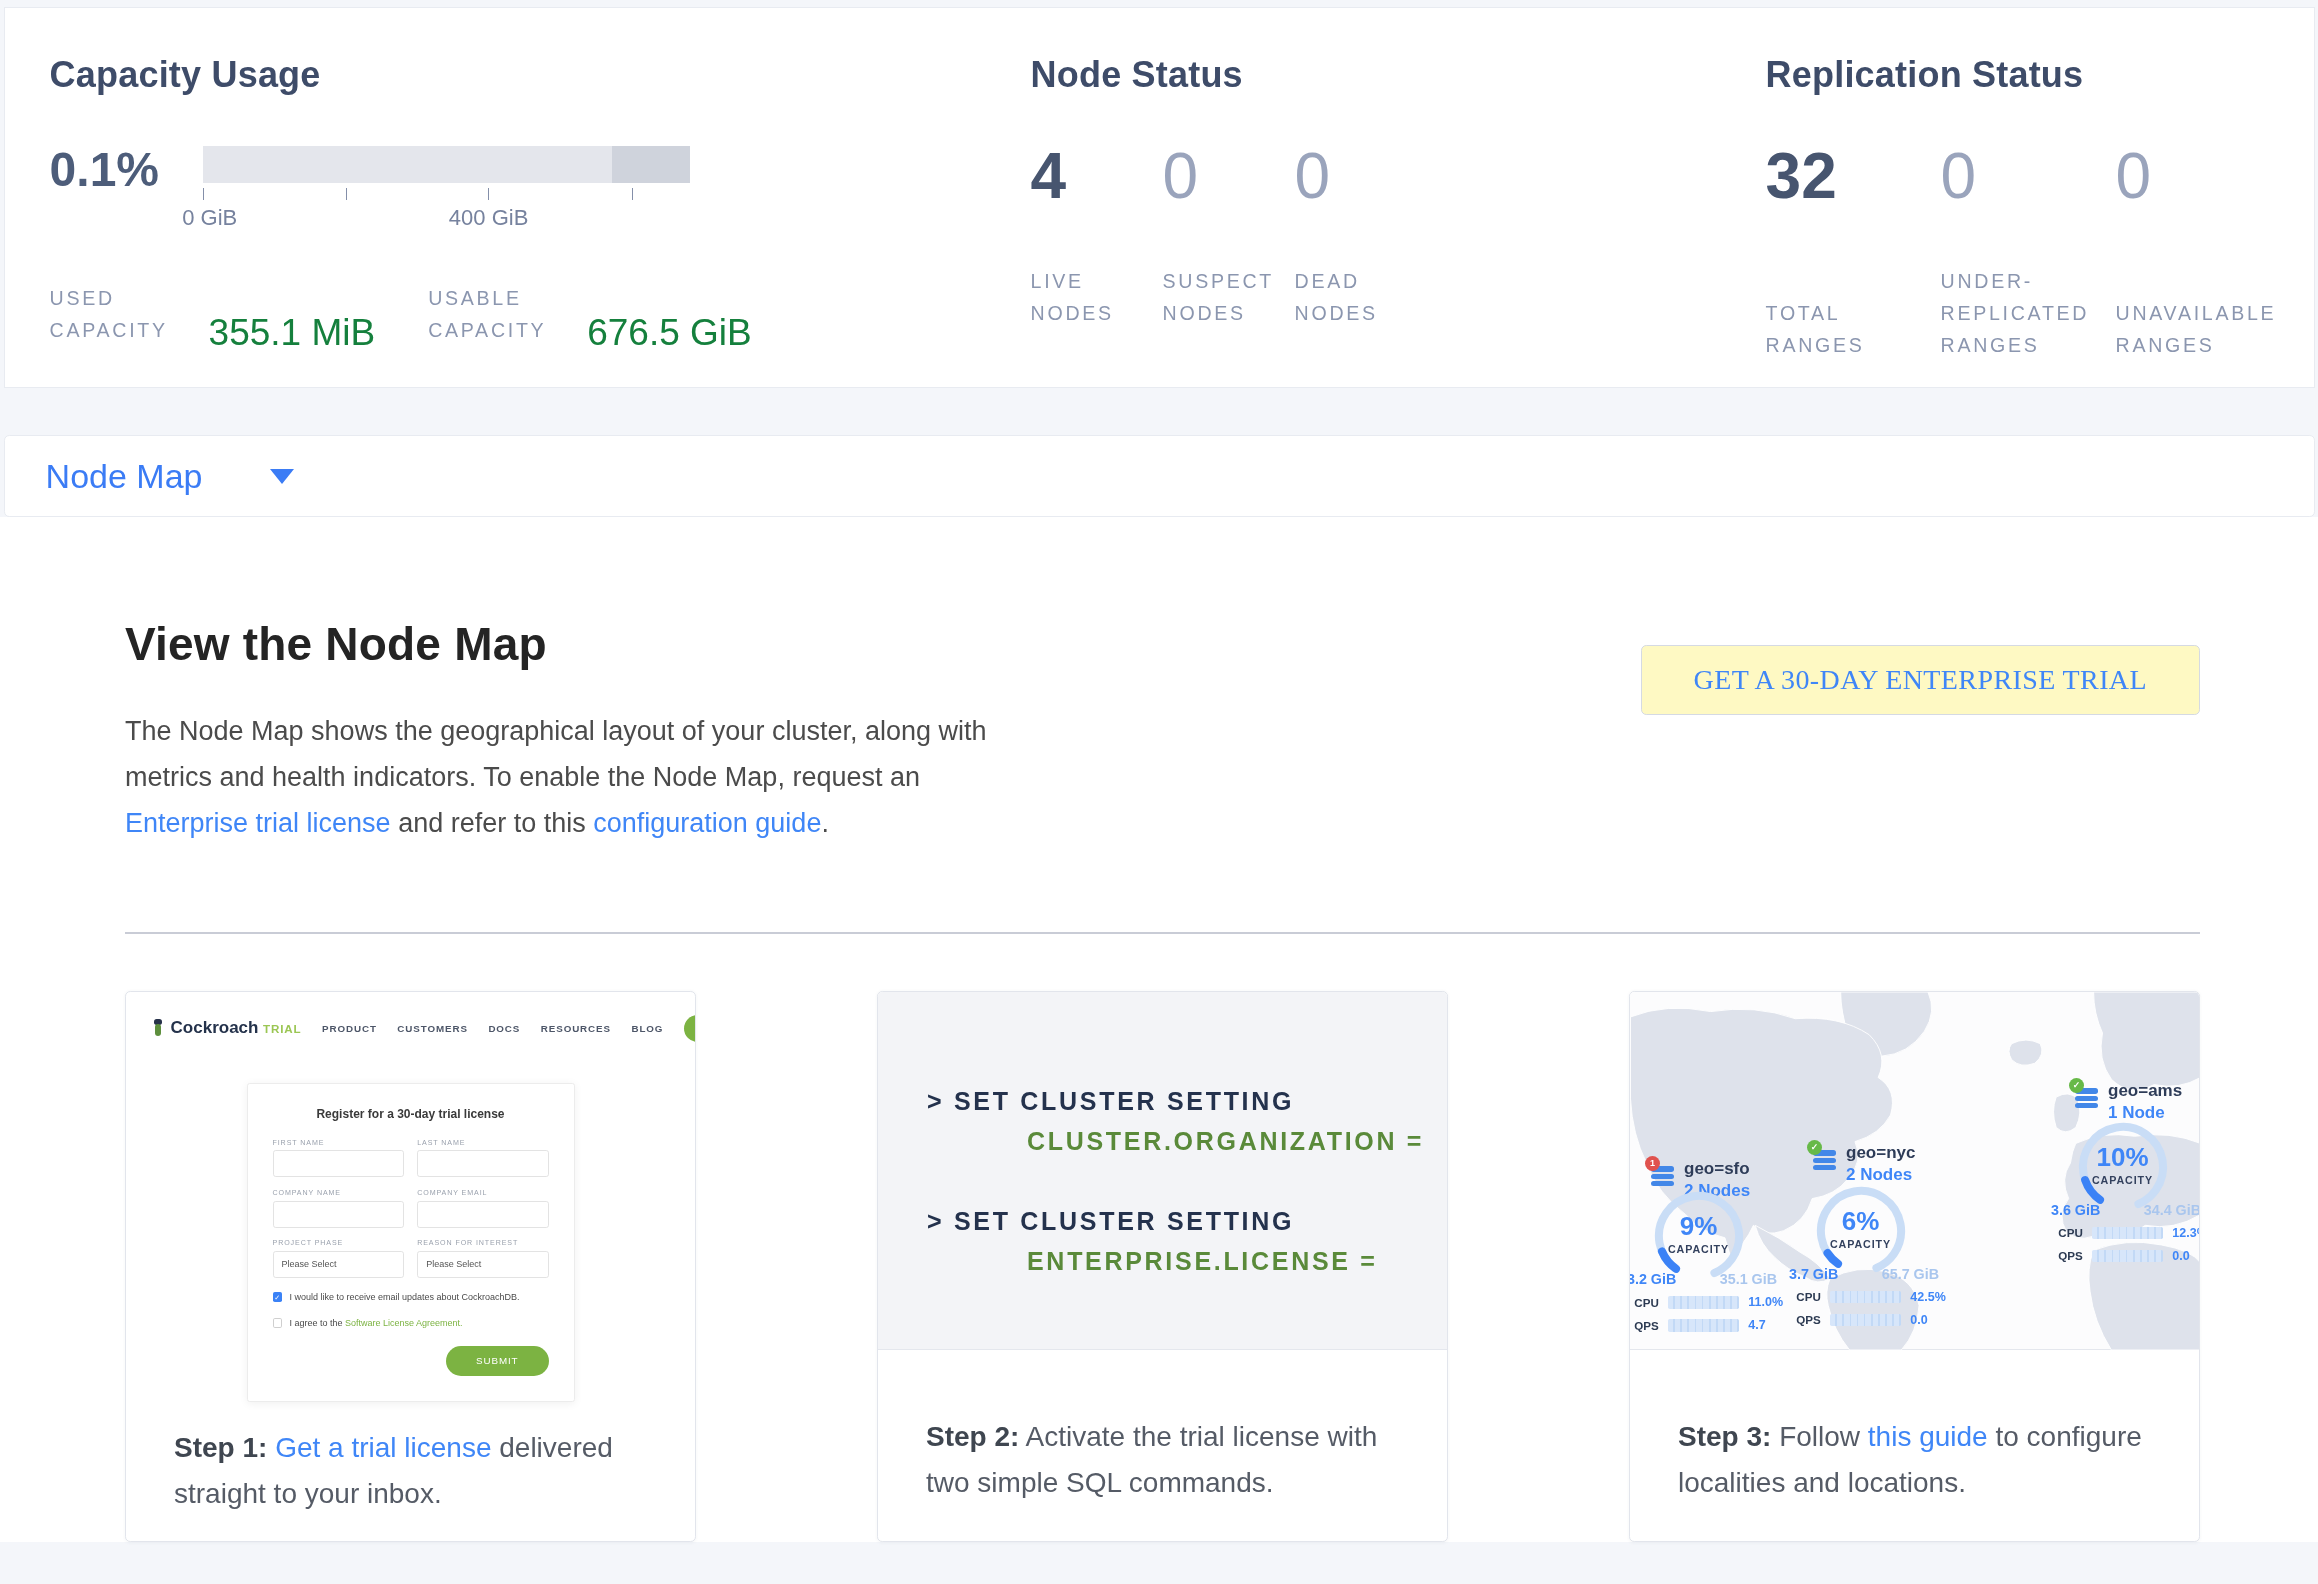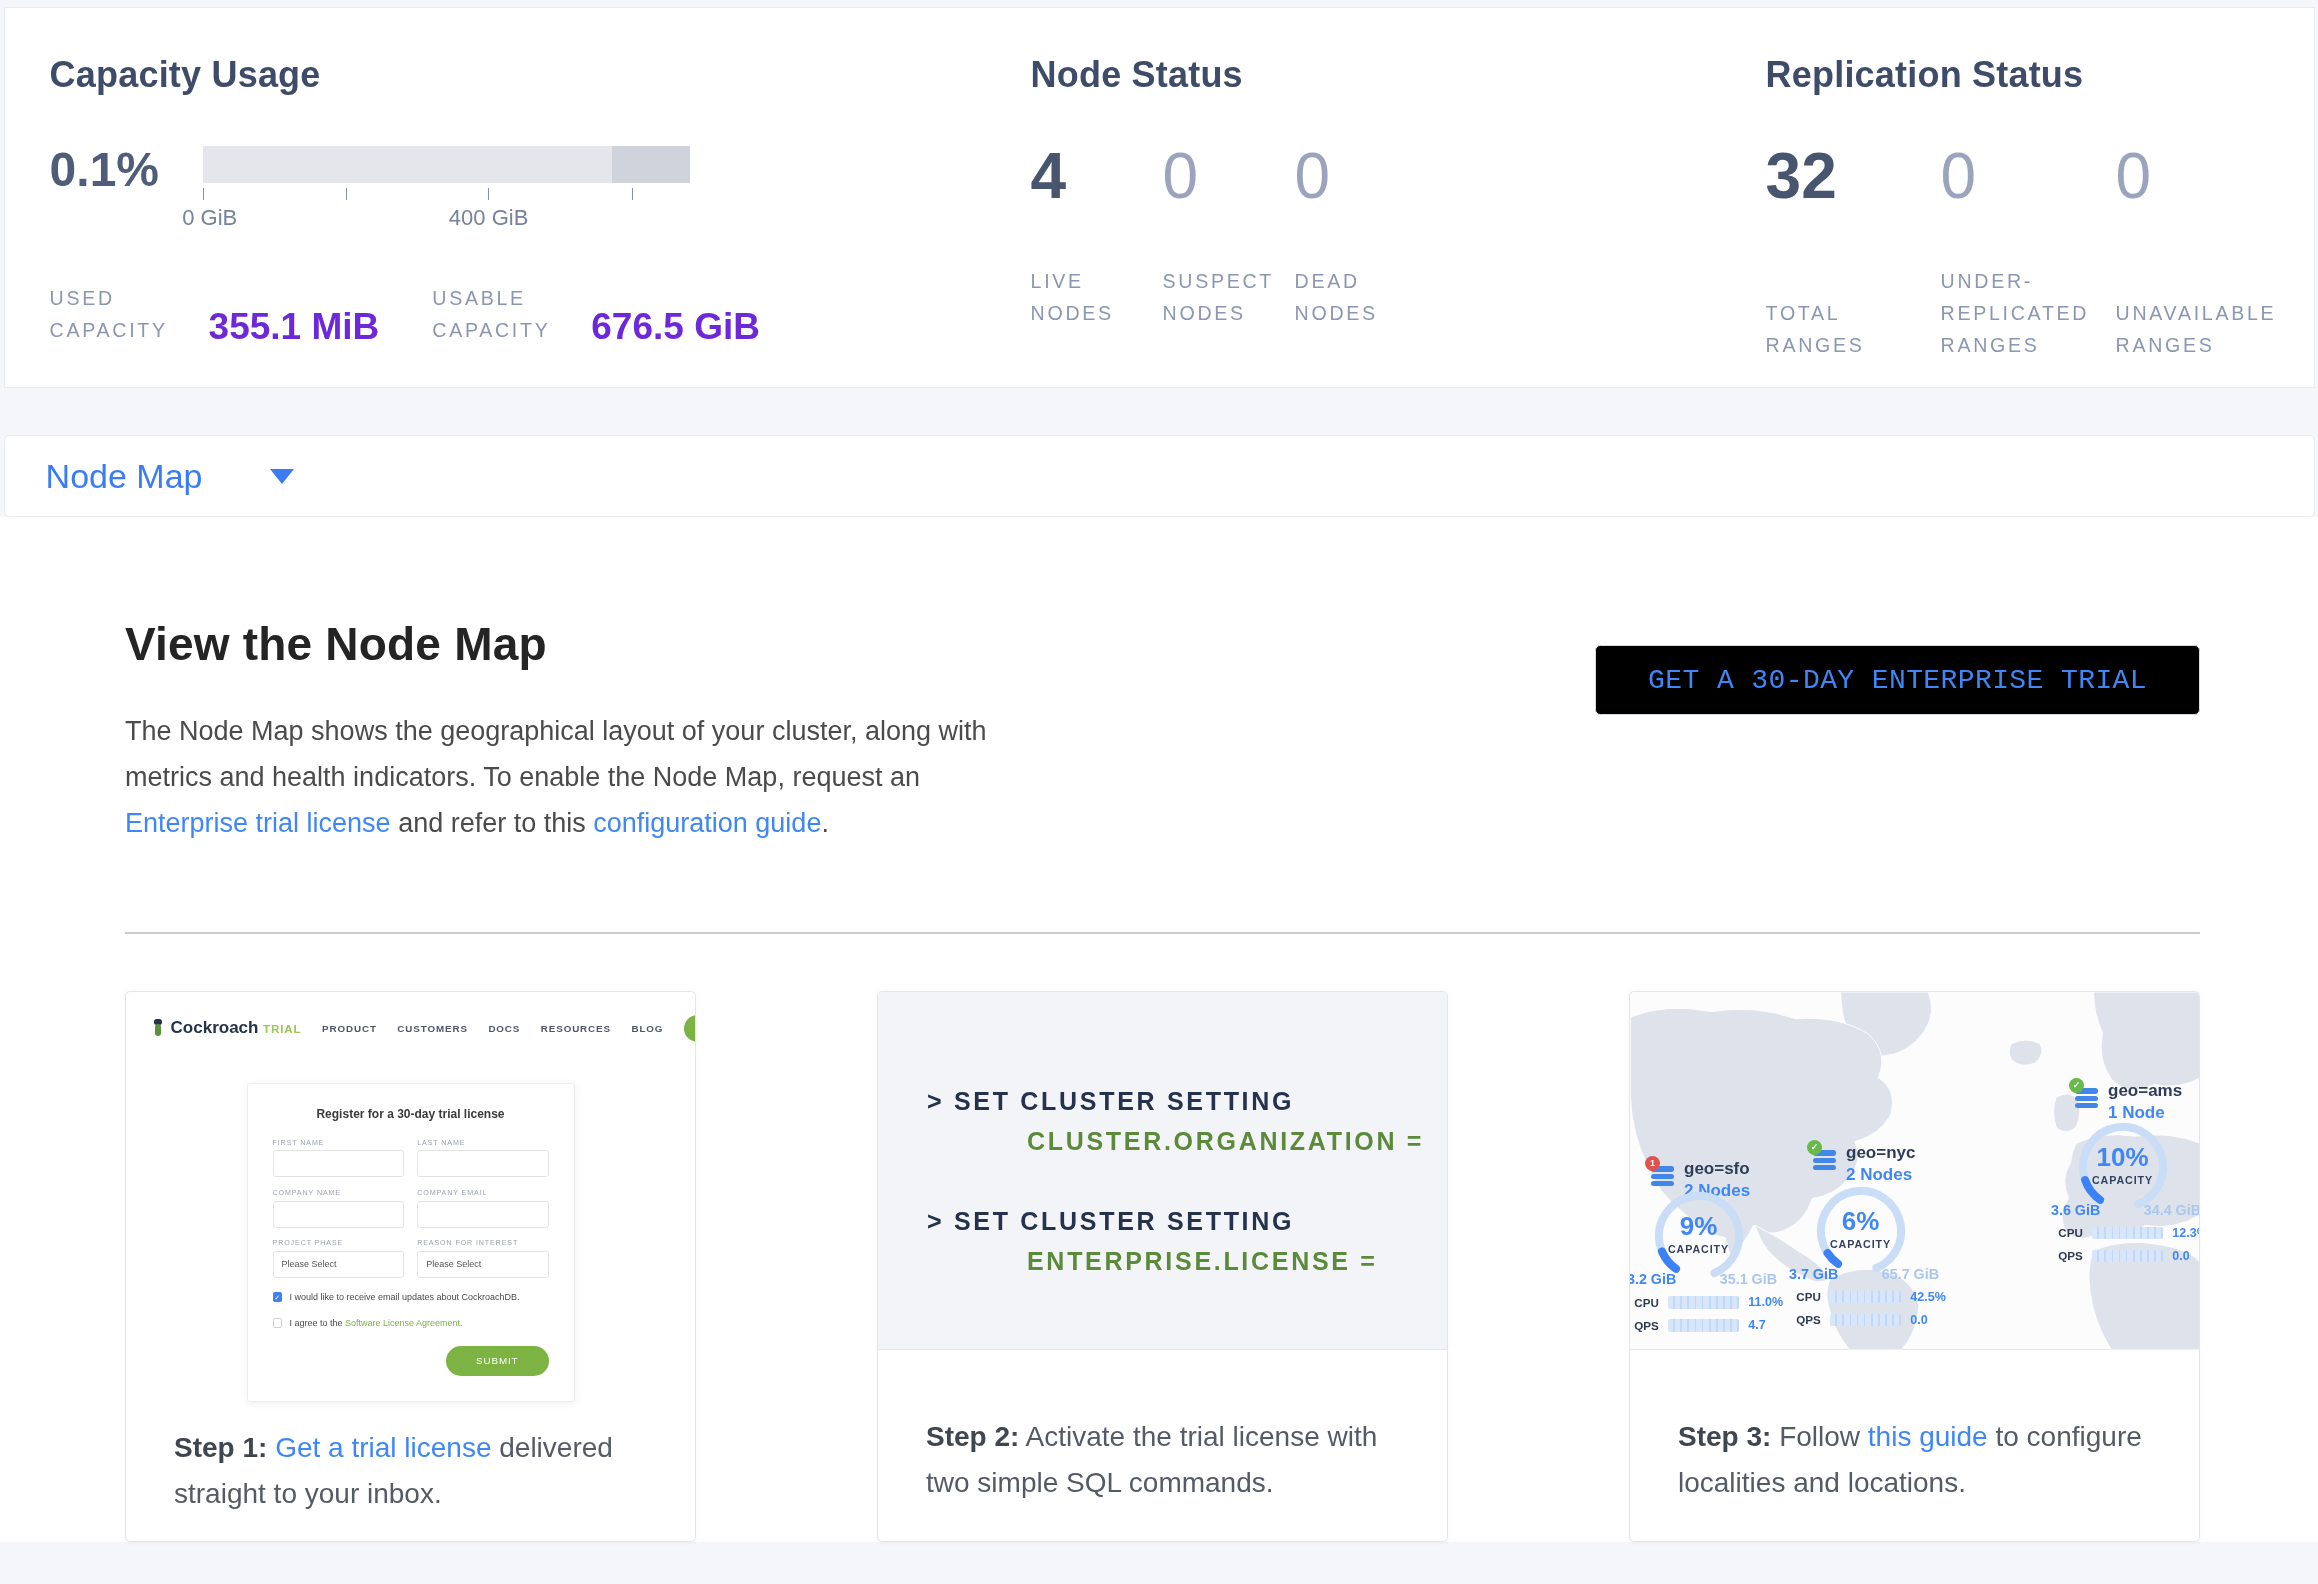--- a/index.html
+++ b/index.html
@@ -18,21 +18,21 @@
   .cap-bar { width:487px; height:37px; background:#e4e6ec; position:relative; }
   .cap-bar .dark-seg { position:absolute; right:0; top:0; width:78px; height:37px; background:#cfd3dc; }
   .cap-ticks { position:relative; height:14.3px; margin-top:4.5px; }
   .tick { position:absolute; top:0; width:1.8px; height:12.5px; background:#848fa9; }
   .tick-labels { position:relative; height:27px; margin-top:2.7px; font-size:22px; color:#76829e; }
   .tick-label { position:absolute; transform:translateX(-50%); white-space:nowrap; }
 
   .cap-stats { display:flex; align-items:flex-end; margin-top:50px; }
   .mini-label { font-size:19.6px; letter-spacing:2.7px; color:#8b96af; line-height:32px; }
   .cap-stats .mini-label { width:159px; }
-  .cap-stat-val { font-size:37px; font-weight:700; color:#6d28d9; margin:0 53px 0 0; line-height:39px; position:relative; top:0; white-space:nowrap; }
+  .cap-stat-val { font-size:37px; font-weight:400; color:#15803d; margin:0 53px 0 0; line-height:39px; position:relative; top:6px; white-space:nowrap; }
 
   .num-row { display:flex; margin-top:46px; }
   .num-col { line-height:68px; font-size:64px; font-weight:600; }
   .num-dark { color:#47556f; }
   .num-light { color:#9aa4bc; font-weight:500; }
   .label-row { display:flex; align-items:flex-end; margin-top:55px; }
   .node-section .num-col, .node-section .lbl-col { width:132px; }
   .repl-section .num-col, .repl-section .lbl-col { width:175px; }
   .lbl-col .mini-label { max-width:178px; }
 
@@ -40,21 +40,21 @@
   .nodemap-bar { margin:47px 3.6px 0 3.6px; height:82px; background:#fff; border:0.9px solid #e8ebf1; border-radius:5.3px; display:flex; align-items:center; padding-left:41px; cursor:pointer;gap:31px; }
   .nodemap-label { color:#3b7cf5; font-size:34px; }
   .caret-down { width:0; height:0; border-left:12.5px solid transparent; border-right:12.5px solid transparent; border-top:15px solid #3b7cf5; margin-left:37px; }
 
   
   .main { background:#fff; margin-top:0; padding:0 119px 0 125px; min-height:981px; }
   .main-header { display:flex; justify-content:space-between; }
   .page-title { font-size:46px; font-weight:600; color:#242424; padding-top:100px; letter-spacing:0.2px; }
   .intro { margin-top:37px; max-width:874px; font-size:27px; line-height:46px; color:#4b4b4b; }
   a.blue-link, .blue-link { color:#3f86f7; text-decoration:none; cursor:pointer; }
-  .trial-btn { margin-top:128px; height:70px; border:0.9px solid #d5dae3; border-radius:5.3px; background:#000000; color:#3f86f7; font-size:28px; letter-spacing:0.4px; padding:0 52px; cursor:pointer; font-family:Liberation Mono, monospace; white-space:nowrap; }
+  .trial-btn { margin-top:128px; height:70px; border:0.9px solid #d5dae3; border-radius:5.3px; background:#fef9c3; color:#3f86f7; font-size:28px; letter-spacing:0.4px; padding:0 52px; cursor:pointer; font-family:Liberation Serif, serif; white-space:nowrap; }
   .divider { border:none; height:1.8px; background:#c9ccd6; margin-top:86px; }
 
   .cards { display:flex; justify-content:space-between; margin-top:57px; }
   .card { width:571px; height:551px; border:0.9px solid #e2e5ec; border-radius:5.3px; background:#fff; box-shadow:0 0.9px 3.6px rgba(40,50,70,.05); overflow:hidden; }
   .card-media { height:358px; position:relative; }
   .card-media.bordered { border-bottom:0.9px solid #e4e7ed; }
   .card-caption { padding:64px 46px 0 48px; font-size:28px; line-height:46px; color:#555b66; }
   .card-caption b { color:#3f4650; }
 
   

